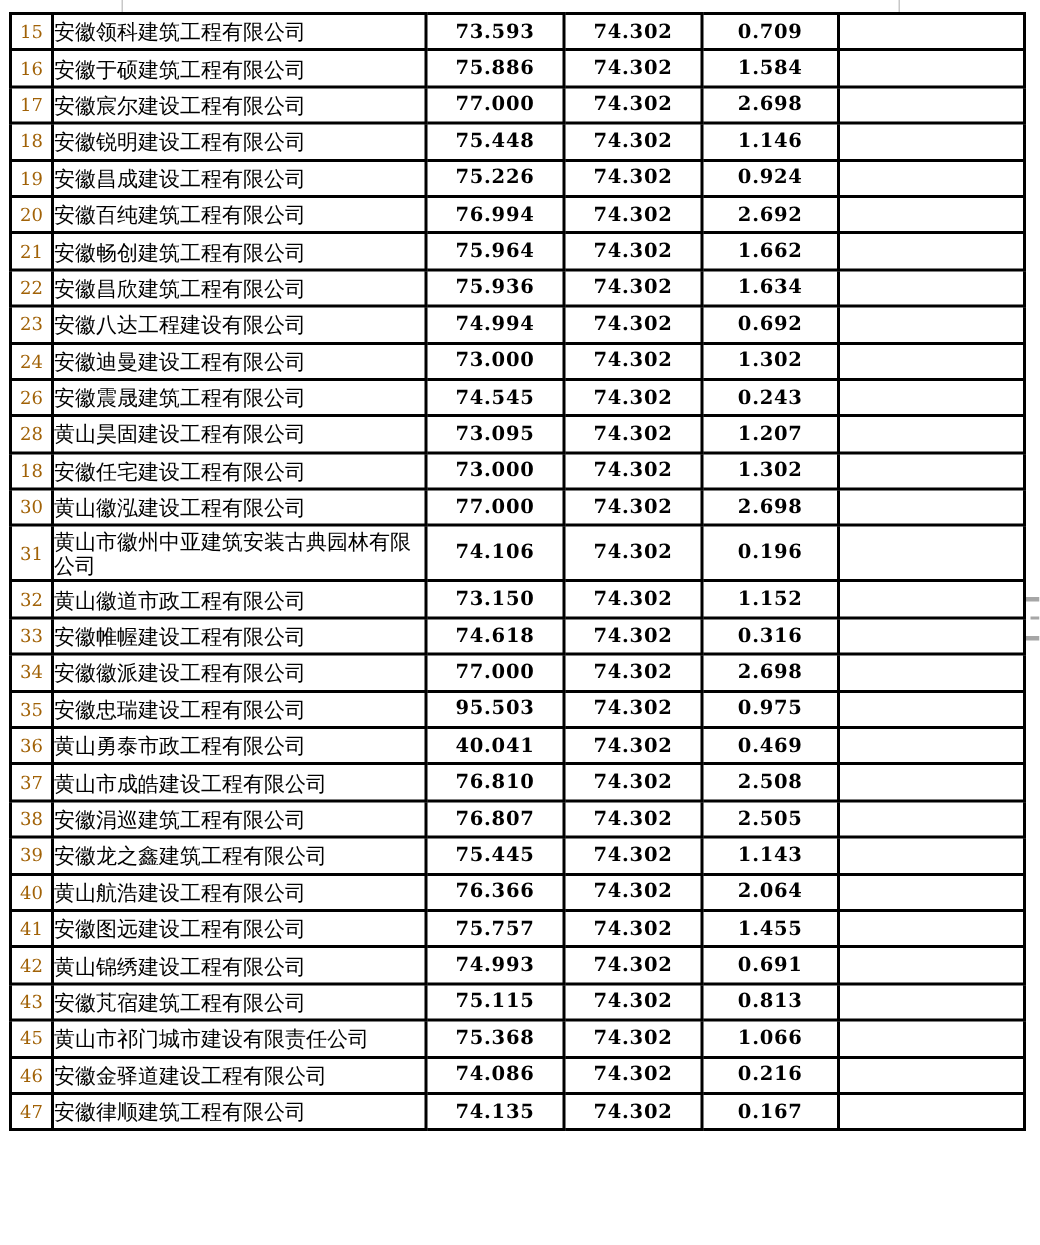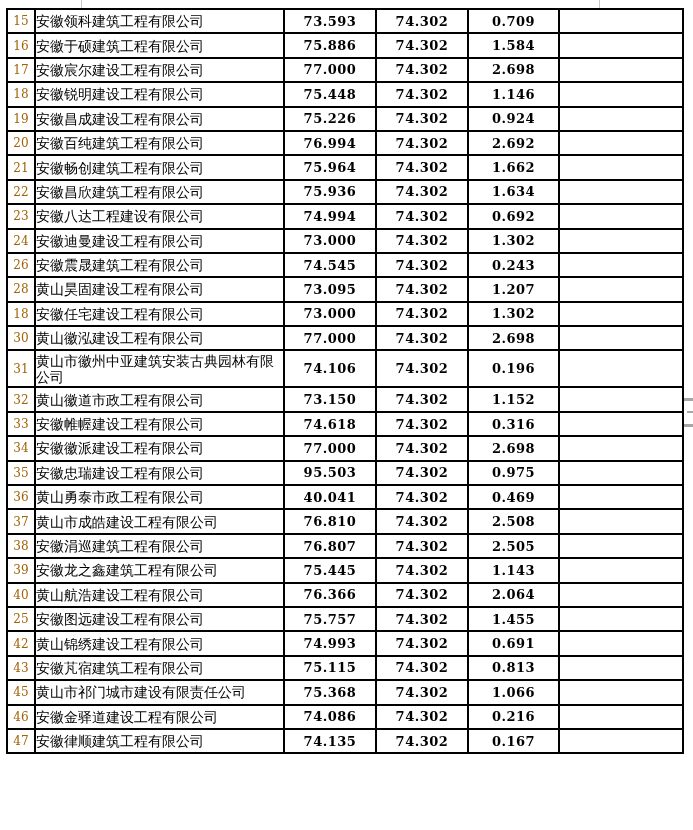--- a/index.html
+++ b/index.html
@@ -280,21 +280,21 @@
   </tr>
         <tr class="row">
     <td class="c-no">40</td>
     <td class="c-company">黄山航浩建设工程有限公司</td>
     <td class="c-num">76.366</td>
     <td class="c-num">74.302</td>
     <td class="c-num">2.064</td>
     <td class="c-blank"></td>
   </tr>
         <tr class="row">
-    <td class="c-no">25</td>
+    <td class="c-no">41</td>
     <td class="c-company">安徽图远建设工程有限公司</td>
     <td class="c-num">75.757</td>
     <td class="c-num">74.302</td>
     <td class="c-num">1.455</td>
     <td class="c-blank"></td>
   </tr>
         <tr class="row">
     <td class="c-no">42</td>
     <td class="c-company">黄山锦绣建设工程有限公司</td>
     <td class="c-num">74.993</td>

